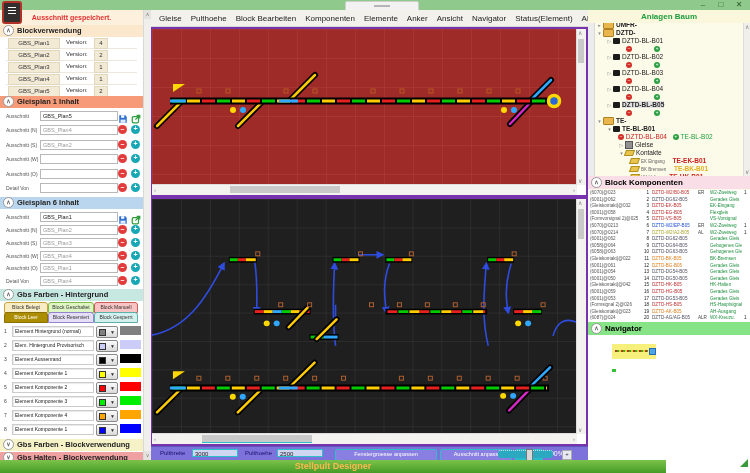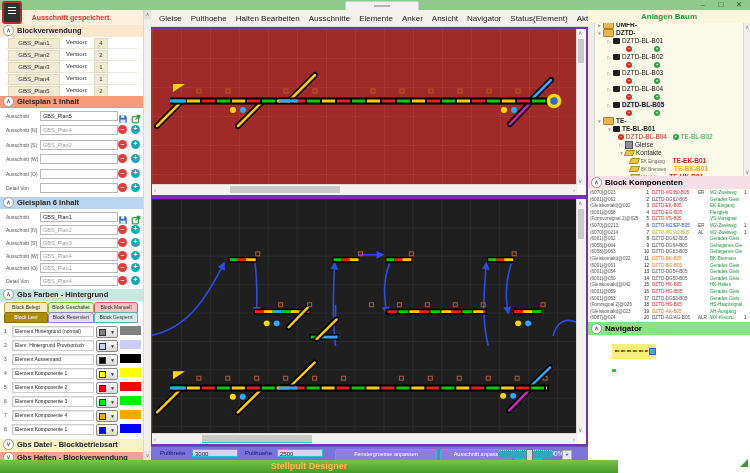--- a/index.html
+++ b/index.html
@@ -7,21 +7,21 @@
   #app{position:relative;width:750px;height:473px;background:#fff;overflow:hidden;font-family:"Liberation Sans",sans-serif;}
   .abs{position:absolute;}
   
   .titlebar{left:0;top:0;width:750px;height:10px;background:#8fca8c;border-bottom:1px solid #79b177;}
   .apptab{left:345px;top:1px;width:72px;height:8px;background:#f2f2f2;border:1px solid #cfcfcf;border-radius:2px 2px 0 0;}
   .apptab i{display:block;width:16px;height:2px;background:#b5b5b5;margin:3px auto 0;}
   .appicon{left:2px;top:1px;width:16px;height:19px;background:#332f2f;border:2px solid #b23228;border-radius:3px;z-index:50;}
   .appicon i{display:block;width:8px;height:8px;margin:4px auto 0;background:repeating-linear-gradient(#fff 0 1px,transparent 1px 3px);}
   .winbtn{top:0;height:10px;width:14px;color:#2c5a2c;font-size:8px;line-height:10px;text-align:center;}
   
-  .statusbar{left:0;top:460px;width:618px;height:13px;background:linear-gradient(#7cc24a,#459c27);color:#ffb84d;font-size:9px;font-weight:bold;text-align:center;line-height:13px;}
+  .statusbar{left:0;top:460px;width:666px;height:13px;background:linear-gradient(#7cc24a,#459c27);color:#ffb84d;font-size:9px;font-weight:bold;text-align:center;line-height:13px;}
   
   .leftpanel{left:0;top:10px;width:150px;height:450px;background:#fff;overflow:hidden;}
   .lscroll{left:143px;top:10px;width:7px;height:450px;background:#f0efec;border-left:1px solid #d8d8d8;z-index:5;}
   .sarrow{width:7px;height:9px;font-size:5px;color:#777;text-align:center;line-height:9px;background:#e4e3e0;}
   .toast{left:0;top:0;width:143px;height:15px;background:#fdf0dc;color:#e03030;font-size:7px;font-weight:bold;text-align:center;line-height:15px;}
   .sechdr{left:0;width:143px;height:12px;font-size:7.5px;font-weight:bold;color:#222;line-height:12px;}
   .coll{display:inline-block;width:9px;height:9px;border-radius:50%;background:#fff;border:1px solid #999;color:#666;font-size:6px;line-height:8px;text-align:center;vertical-align:middle;margin:0 3px 1px 3px;}
   .alist-row{left:6px;width:131px;height:11px;font-size:6px;color:#333;line-height:11px;border-bottom:1px solid #f0e8dc;background:#fff;}
   .alist-name{position:absolute;left:2px;top:1px;width:50px;height:9px;background:#f3ead6;border:1px solid #e2d6bc;text-align:center;line-height:8px;}
   .alist-vl{position:absolute;left:60px;top:0;}
@@ -353,37 +353,37 @@
           <span class="cdrop">
             <span class="sw" style="background: rgb(0, 0, 255);"></span>
             <span class="dn">▼</span>
           </span>
           <span class="cbar" style="background: rgb(0, 0, 255);"></span>
         </div>
 
     </div>
 
     <div class="abs sechdr" style="top: 429px; background: rgb(246, 242, 200);">
-      <span class="coll">∨</span><span>Gbs Datei - Blockbetriebsart</span>
+      <span class="coll">∨</span><span>Gbs Farben - Blockverwendung</span>
     </div>
     <div class="abs sechdr" style="top: 442px; background: rgb(239, 160, 160);">
       <span class="coll">∨</span><span>Gbs Halten - Blockverwendung</span>
     </div>
   </div>
 
   <div class="abs lscroll">
     <div class="sarrow">∧</div>
     <div class="sarrow" style="position:absolute;bottom:0;">∨</div>
   </div>
 
   <div class="abs menubar">
     <span class="mi">Gleise</span>
       <span class="mi">Pulthoehe</span>
-      <span class="mi">Halten Bearbeiten</span>
-      <span class="mi">Ausschnitte</span>
+      <span class="mi">Block Bearbeiten</span>
+      <span class="mi">Komponenten</span>
       <span class="mi">Elemente</span>
       <span class="mi">Anker</span>
       <span class="mi">Ansicht</span>
       <span class="mi">Navigator</span>
       <span class="mi">Status(Element)</span>
       <span class="mi">Aktionen</span>
       <span class="mi">Werkzeuge</span>
       <span class="mi">Test</span>
       <span class="mi">Hilfe</span>
   </div>

